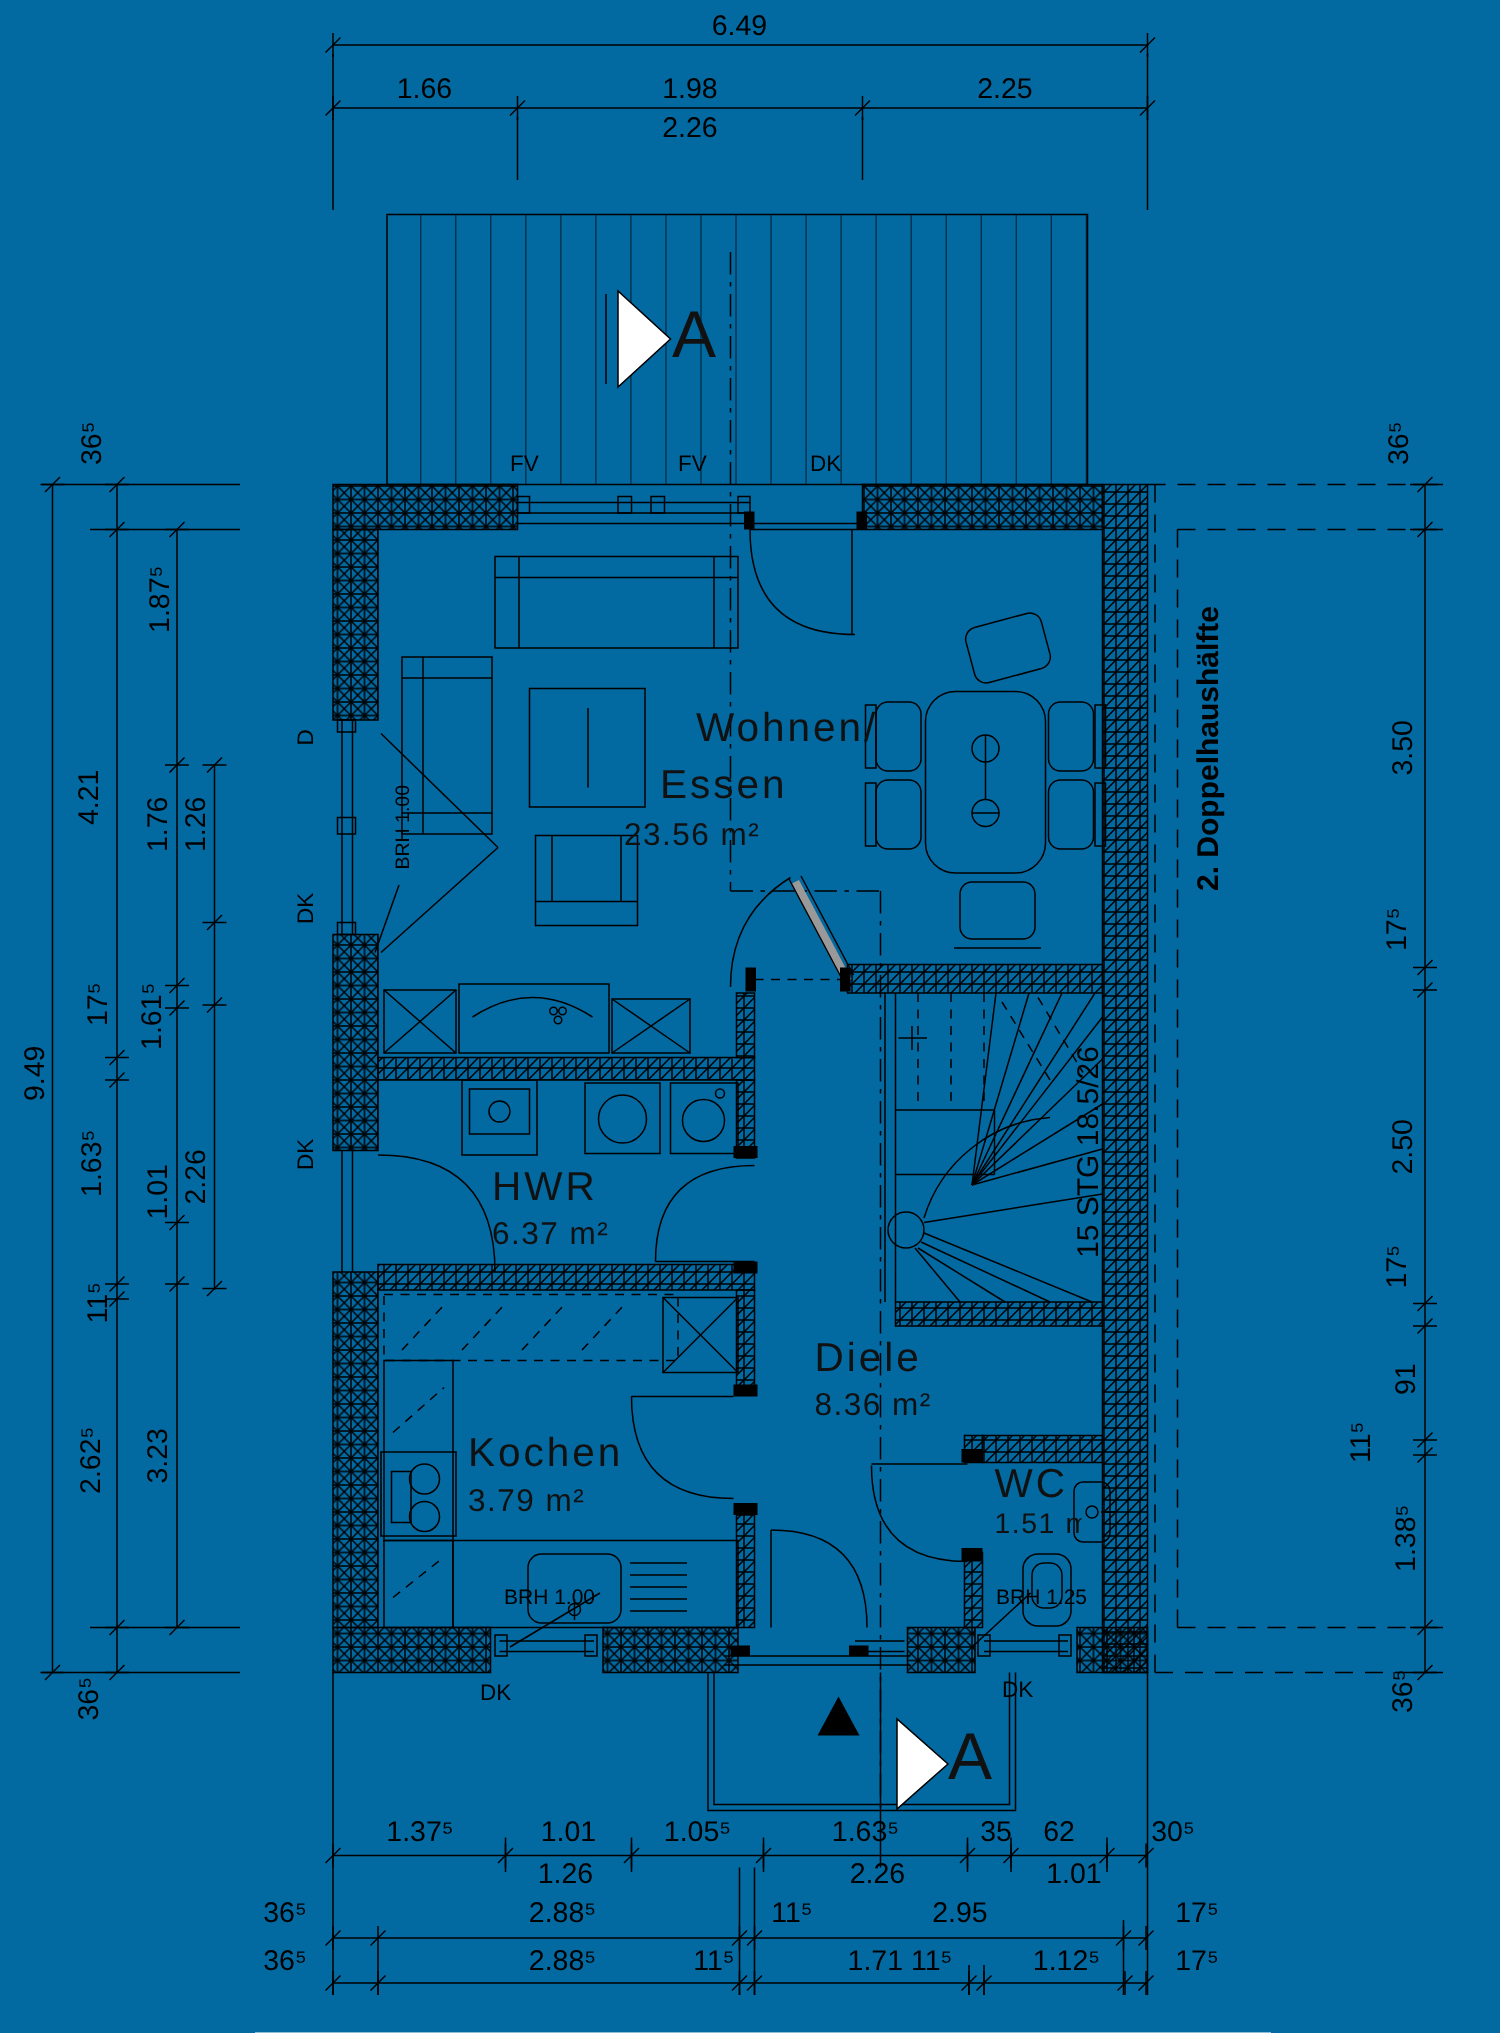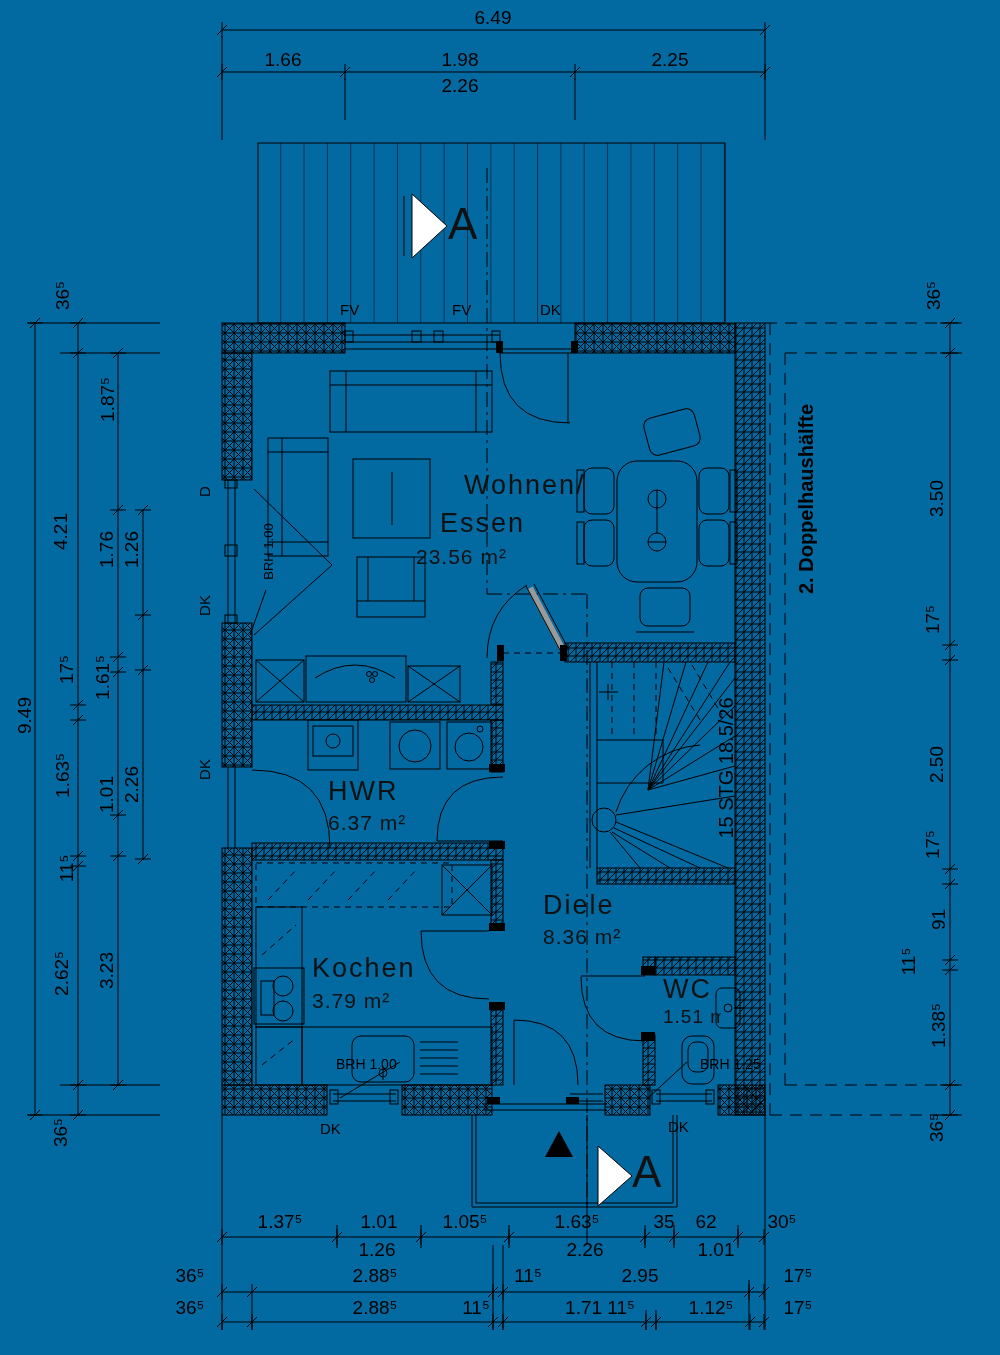--- a/index.html
+++ b/index.html
@@ -544,16 +544,16 @@
 
 <div class="lbl sm" style="left:340px;top:302px">FV</div>
 <div class="lbl sm" style="left:452px;top:302px">FV</div>
 <div class="lbl sm" style="left:540px;top:302px">DK</div>
 <div class="lbl sm rot" style="left:169px;top:484px">D</div>
 <div class="lbl sm rot" style="left:169px;top:598px">DK</div>
 <div class="lbl sm rot" style="left:169px;top:762px">DK</div>
 <div class="lbl rot" style="left:223px;top:545px;width:90px;font-size:13px">BRH 1.00</div>
 <div class="lbl xs" style="left:336px;top:1057px">BRH 1.00</div>
 <div class="lbl sm" style="left:320px;top:1121px">DK</div>
-<div class="lbl xs" style="left:700px;top:1057px">BRH 1.25</div>
+<div class="lbl xs" style="left:664px;top:1057px">BRH 1.25</div>
 <div class="lbl sm" style="left:668px;top:1119px">DK</div>
 
 </div>
 
 </body></html>

